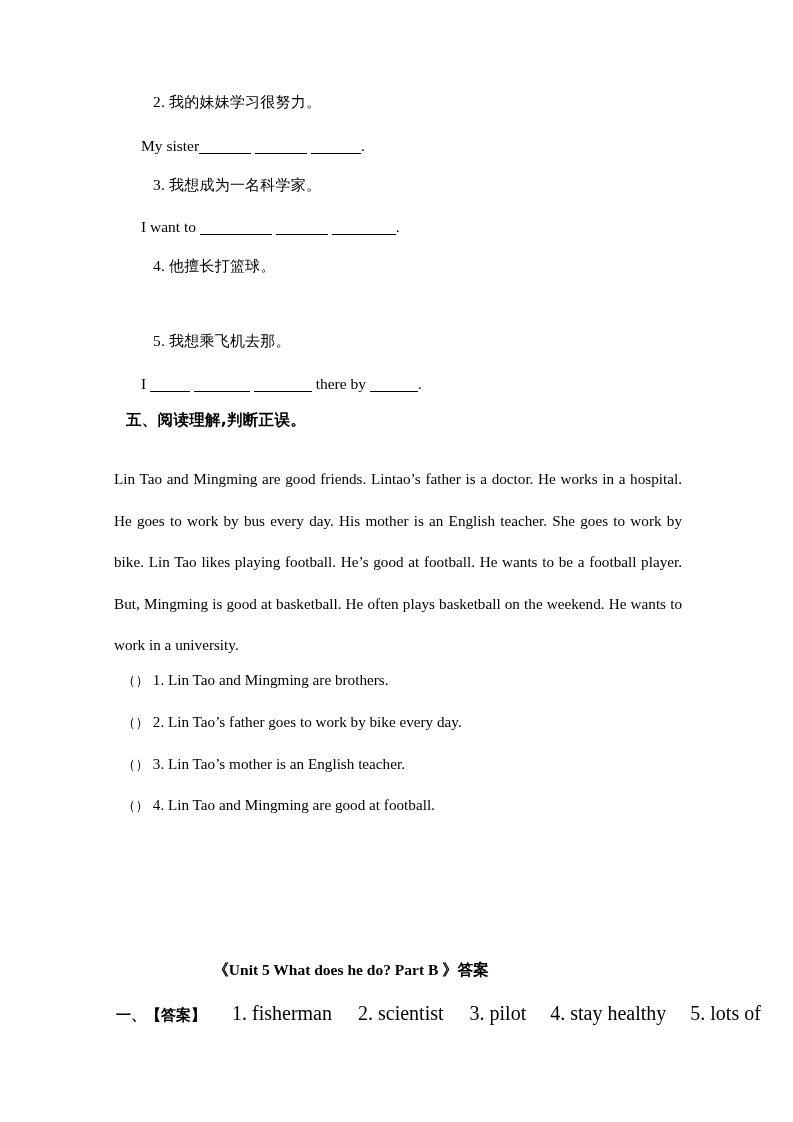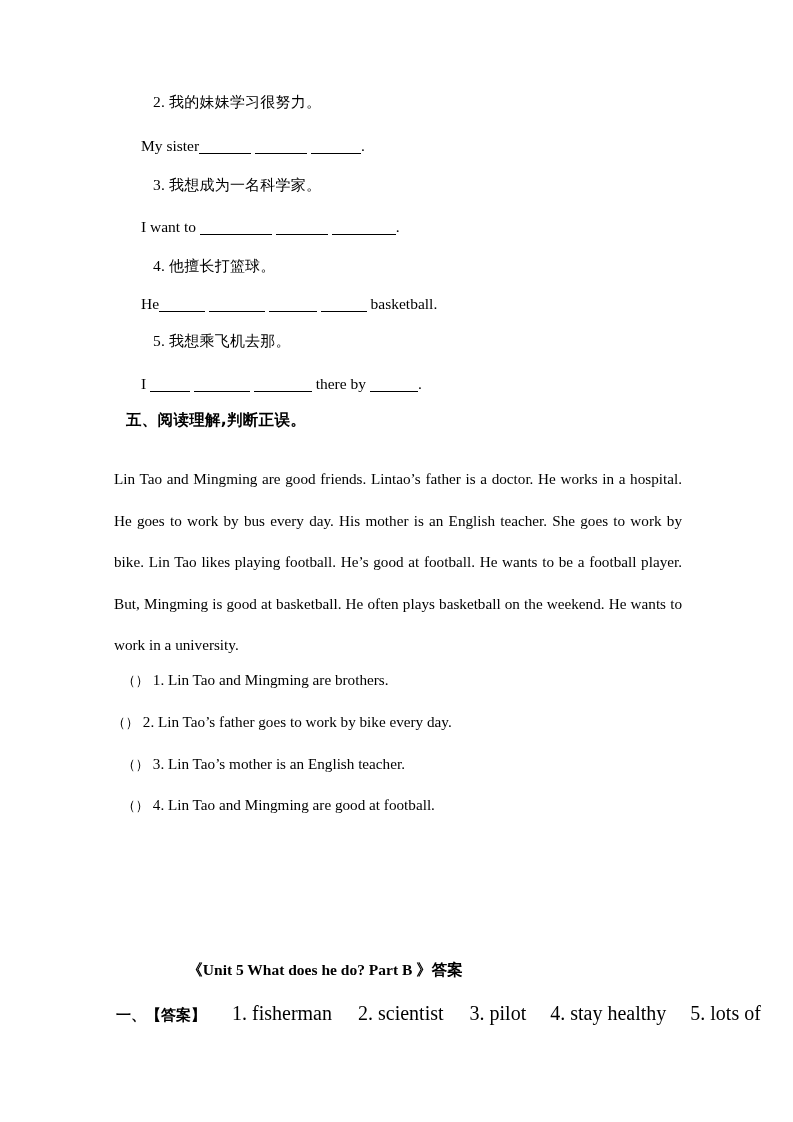--- a/index.html
+++ b/index.html
@@ -86,20 +86,21 @@
 
   
   .answer-title {
     position: absolute;
     top: 960px;
     left: 0;
     width: 650px;
     text-align: center;
     font-weight: bold;
     font-size: 15.5px;
+    padding-left: 26px;
   }
   .answer-title .cjk {
     font-family: "DejaVu Sans", "Liberation Sans", sans-serif;
   }
   .answer-title .lat {
     font-family: "Liberation Serif", "DejaVu Serif", serif;
   }
 
   .answer-row {
     position: absolute;
@@ -138,42 +139,39 @@
     <span class="cn-text">我想成为一名科学家。</span>
   </div>
   <div class="abs en-answer" style="left:141px; top:218px;">
     <span>I want to </span><span class="blank" style="width:72px;"></span>&nbsp;<span class="blank" style="width:52px;"></span>&nbsp;<span class="blank" style="width:64px;"></span><span>.</span>
   </div>
 
   <div class="abs cn-item" style="left:117px; top:257px;">
     <span class="cn-num">4.</span>
     <span class="cn-text">他擅长打篮球。</span>
   </div>
-  <div class="abs en-answer" style="left:141px; top:295px;">
-    <span>He</span><span class="blank" style="width:46px;"></span>&nbsp;<span class="blank" style="width:56px;"></span>&nbsp;<span class="blank" style="width:48px;"></span>&nbsp;<span class="blank" style="width:46px;"></span><span> basketball.</span>
-  </div>
 
   <div class="abs cn-item" style="left:117px; top:332px;">
     <span class="cn-num">5.</span>
     <span class="cn-text">我想乘飞机去那。</span>
   </div>
   <div class="abs en-answer" style="left:141px; top:375px;">
     <span>I </span><span class="blank" style="width:40px;"></span>&nbsp;<span class="blank" style="width:56px;"></span>&nbsp;<span class="blank" style="width:58px;"></span><span> there by </span><span class="blank" style="width:48px;"></span><span>.</span>
   </div>
 
   <div class="abs section-head" style="left:126px; top:410px;">五、阅读理解,判断正误。</div>
 
   <div class="passage">Lin Tao and Mingming are good friends. Lintao’s father is a doctor. He works in a hospital. He goes to work by bus every day. His mother is an English teacher. She goes to work by bike. Lin Tao likes playing football. He’s good at football. He wants to be a football player. But, Mingming is good at basketball. He often plays basketball on the weekend. He wants to work in a university.</div>
 
   <div class="tf-item" style="left:122px; top:671px;">
     <span class="tf-paren">（</span><span class="tf-paren">）</span>
     <span>1.</span>
     <span>Lin Tao and Mingming are brothers.</span>
   </div>
-  <div class="tf-item" style="left:112px; top:713px;">
+  <div class="tf-item" style="left:122px; top:713px;">
     <span class="tf-paren">（</span><span class="tf-paren">）</span>
     <span>2.</span>
     <span>Lin Tao’s father goes to work by bike every day.</span>
   </div>
   <div class="tf-item" style="left:122px; top:755px;">
     <span class="tf-paren">（</span><span class="tf-paren">）</span>
     <span>3.</span>
     <span>Lin Tao’s mother is an English teacher.</span>
   </div>
   <div class="tf-item" style="left:122px; top:796px;">

